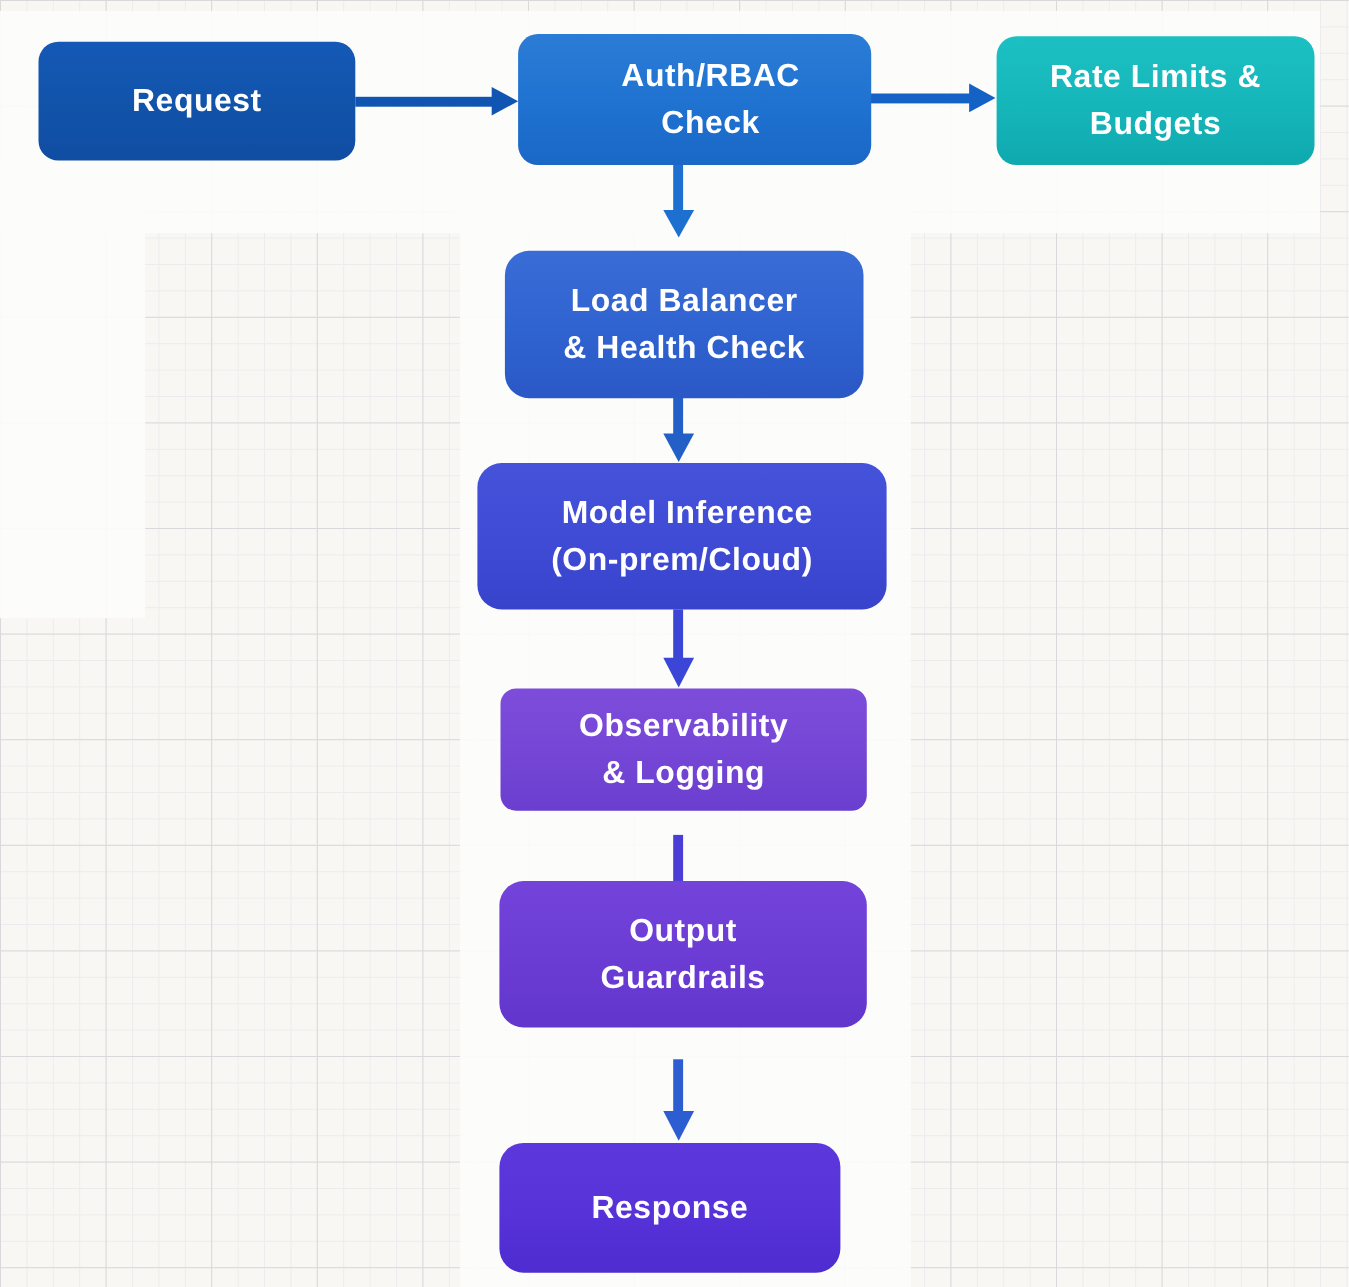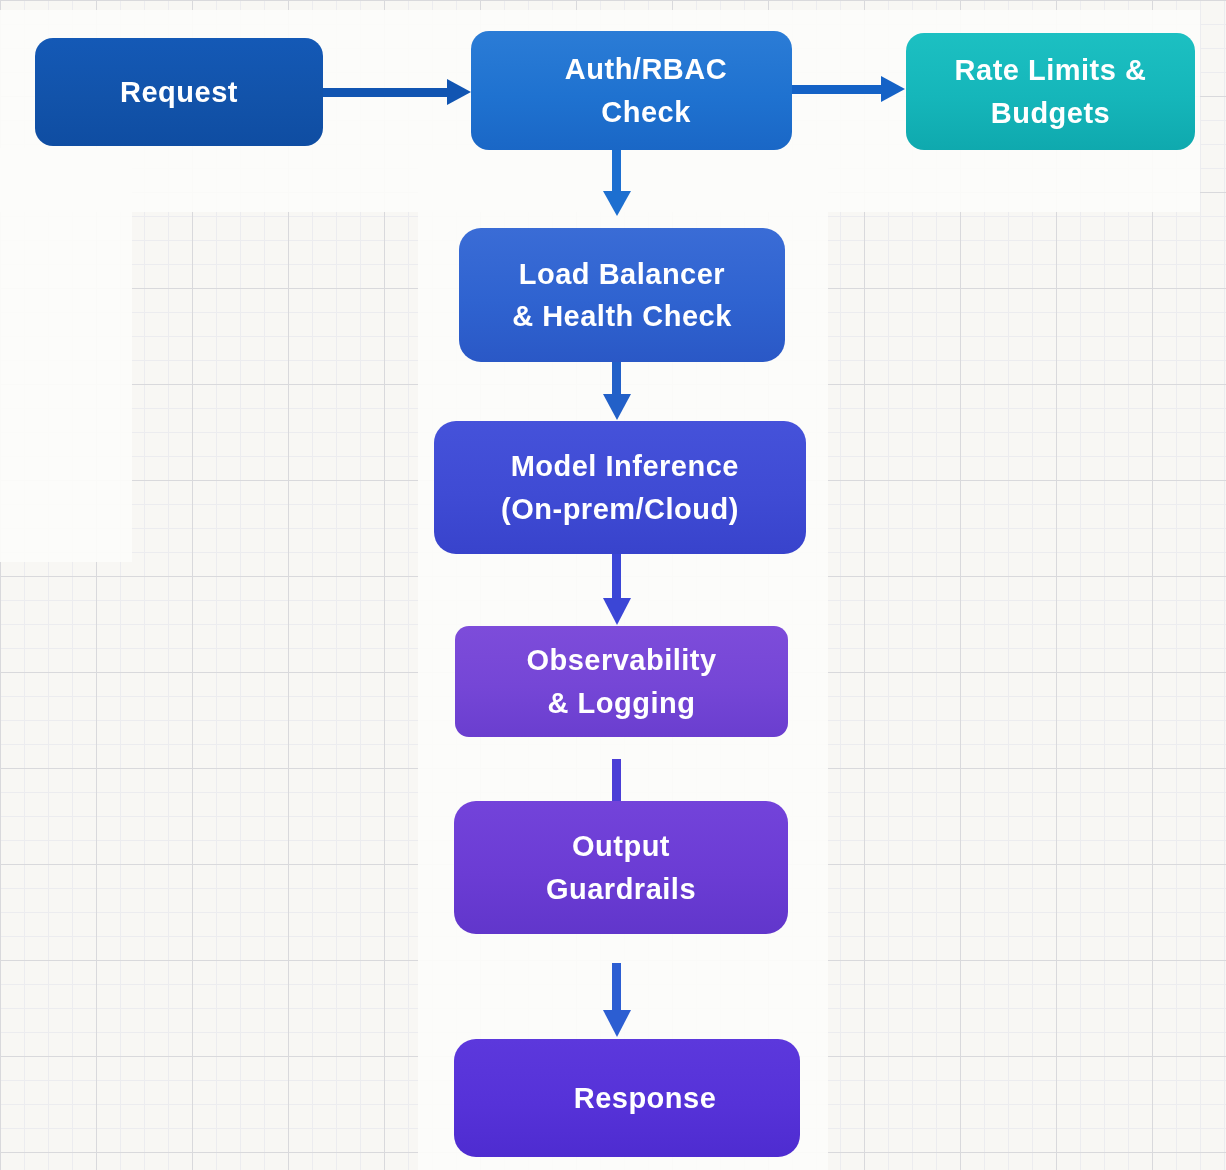--- a/index.html
+++ b/index.html
@@ -29,21 +29,21 @@
     border-radius:18px;
     letter-spacing:0.5px;
   }
   .n-request {left:35px; top:38px; width:288px;height:108px;background:linear-gradient(180deg,#1459b6 0%,#1253aa 55%,#0f4da2 100%);}
   .n-auth    {left:471px;top:31px; width:292px;height:119px;background:linear-gradient(180deg,#2b7cd6 0%,#1f72d0 55%,#1a67c6 100%);padding-left:29px;}
   .n-rate    {left:906px;top:33px; width:289px;height:117px;background:linear-gradient(180deg,#1cc0c2 0%,#15b6ba 55%,#0fa9ae 100%);}
   .n-lb      {left:459px;top:216px;width:326px;height:134px;background:linear-gradient(180deg,#3a6cd6 0%,#2f63d0 55%,#2a58c6 100%);border-radius:22px;margin-top:12px;}
   .n-model   {left:434px;top:421px;width:372px;height:133px;background:linear-gradient(180deg,#4552da 0%,#3f4bd4 55%,#3843cc 100%);border-radius:22px;text-align:right;}
   .n-obs     {left:455px;top:626px;width:333px;height:111px;background:linear-gradient(180deg,#7d4cda 0%,#7546d6 55%,#6a3ecf 100%);border-radius:14px;}
   .n-output  {left:454px;top:801px;width:334px;height:133px;background:linear-gradient(180deg,#7343da 0%,#6b3cd4 55%,#6136cb 100%);border-radius:22px;}
-  .n-response{left:454px;top:1039px;width:310px;height:118px;background:linear-gradient(180deg,#5c38dc 0%,#5632d8 55%,#4e2cd0 100%);border-radius:22px;padding-left:36px;}
+  .n-response{left:454px;top:1039px;width:310px;height:118px;background:linear-gradient(180deg,#5c38dc 0%,#5632d8 55%,#4e2cd0 100%);border-radius:22px;}
 
   .shaft{position:absolute;}
   .head{position:absolute;width:0;height:0;}
   
   .a1-shaft{left:323px;top:88px;width:126px;height:9px;background:#1155b2;}
   .a1-head{left:447px;top:79px;border-top:13px solid transparent;border-bottom:13px solid transparent;border-left:24px solid #1155b2;}
   
   .a2-shaft{left:763px;top:85px;width:120px;height:9px;background:#1462c6;}
   .a2-head{left:881px;top:76px;border-top:13px solid transparent;border-bottom:13px solid transparent;border-left:24px solid #1462c6;}
   

